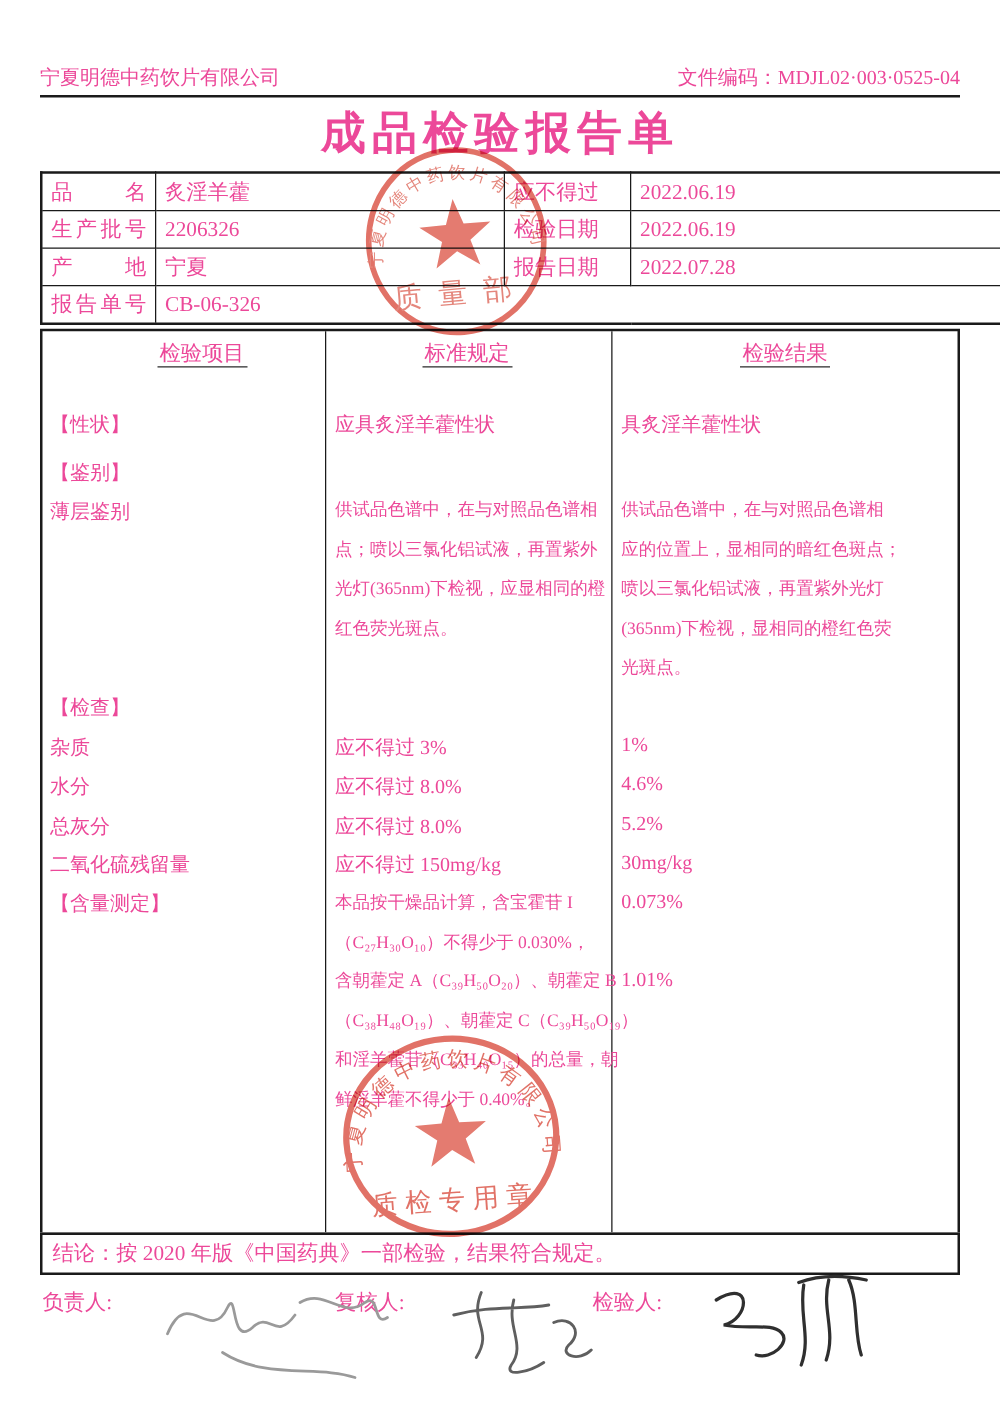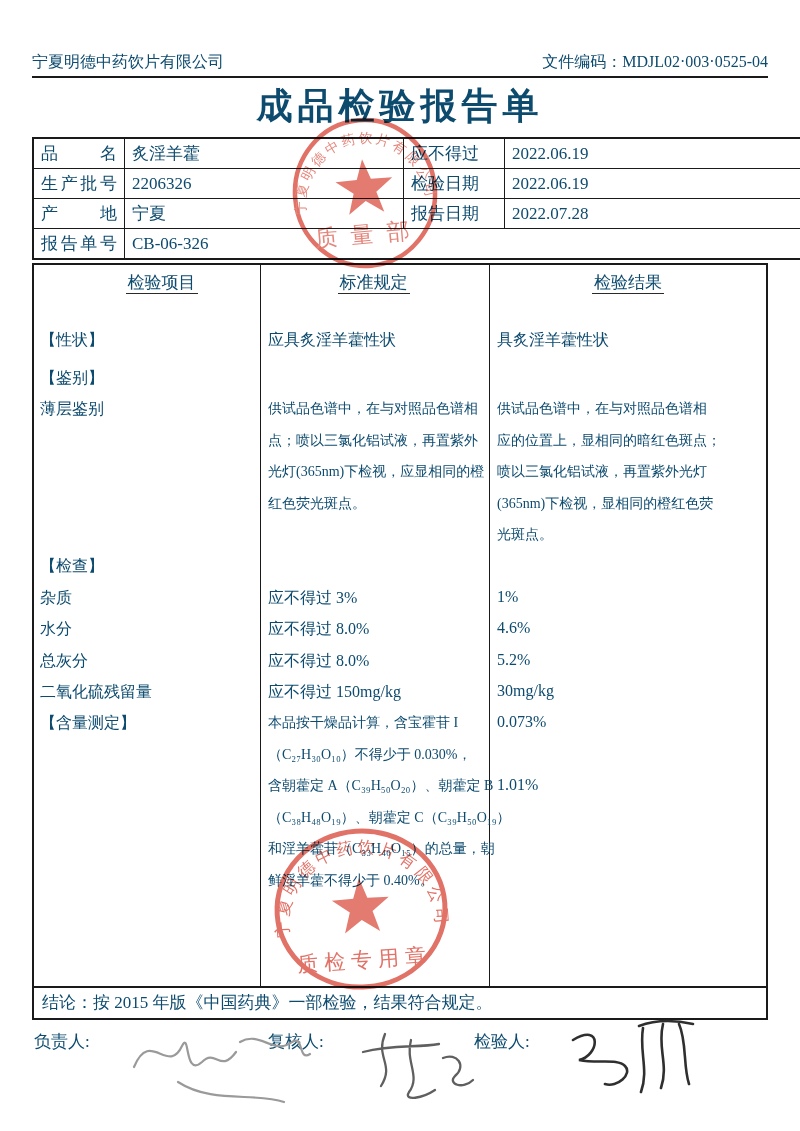--- a/index.html
+++ b/index.html
@@ -1,17 +1,17 @@
 <!DOCTYPE html>
 <html><head>
 <meta charset="utf-8">
 <style>
   html,body{margin:0;padding:0;background:#fff;}
   .page{position:relative;width:800px;height:1131px;background:#fff;margin:0 auto;
-        font-family:"Liberation Serif","DejaVu Serif",serif;color:#0c4a6e;overflow:hidden;}
+        font-family:"Liberation Serif","DejaVu Serif",serif;color:#ec4899;overflow:hidden;}
   
   .hdr-company{position:absolute;left:32px;top:52px;font-size:16px;}
   .hdr-code{position:absolute;right:32px;top:52px;font-size:16px;text-align:right;}
   .hdr-rule{position:absolute;left:32px;top:76px;width:736px;height:0;border-top:2.5px solid #1a1a1a;}
   .doc-title{position:absolute;left:0;top:82px;width:100%;text-align:center;
              font-size:36px;font-weight:bold;letter-spacing:5px;}
   
   table.info{position:absolute;left:32px;top:137px;width:736px;border-collapse:collapse;table-layout:fixed;}
   table.info td{border:1.5px solid #1a1a1a;height:29px;font-size:17px;padding:0 7px;overflow:hidden;white-space:nowrap;}
   table.info{border:2px solid #1a1a1a;}
@@ -121,21 +121,21 @@
       <div class="tline">(365nm)下检视，显相同的橙红色荧</div>
       <div class="tline">光斑点。</div>
     </div>
   <div class="cell" style="left:497px;top:588px">1%</div>
   <div class="cell" style="left:497px;top:619px">4.6%</div>
   <div class="cell" style="left:497px;top:651px">5.2%</div>
   <div class="cell" style="left:497px;top:682px">30mg/kg</div>
   <div class="cell" style="left:497px;top:713px">0.073%</div>
   <div class="cell" style="left:497px;top:776px">1.01%</div>
 
-  <div class="conclusion">结论：按 2015 年版《中国药典》一部检验，结果符合规定。</div>
+  <div class="conclusion">结论：按 2020 年版《中国药典》一部检验，结果符合规定。</div>
 
   <div class="signrow">
     <span style="left:34px">负责人:</span>
     <span style="left:268px">复核人:</span>
     <span style="left:474px">检验人:</span>
   </div>
 
   <svg class="sig-svg" style="left:120px;top:1012px" width="200" height="95" viewBox="0 0 200 95">
     <path d="M14,55 C30,16 48,64 62,34 C70,18 64,66 82,50 C96,36 100,62 116,40 M120,30 C140,18 154,44 172,30 C184,22 178,50 190,42 M58,70 C92,92 134,80 164,90" fill="none" stroke="#9a9a9a" stroke-width="2.2" stroke-linecap="round"></path>
   </svg>

